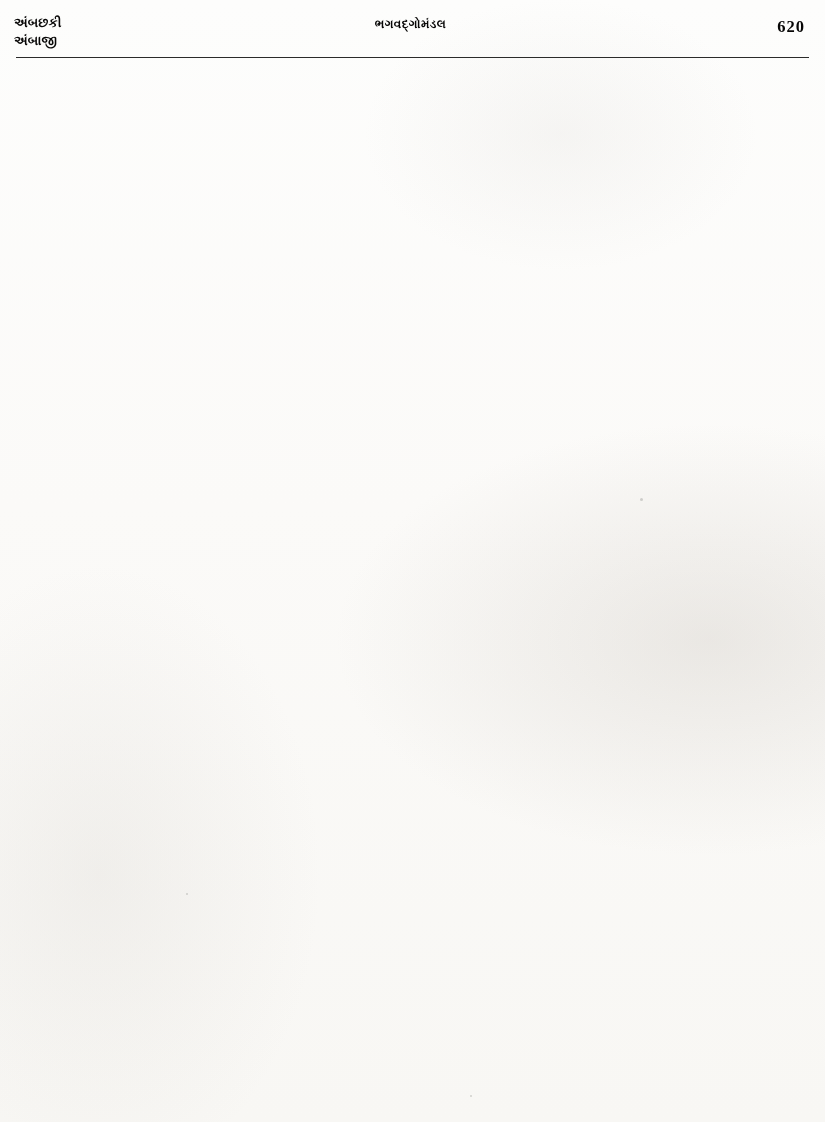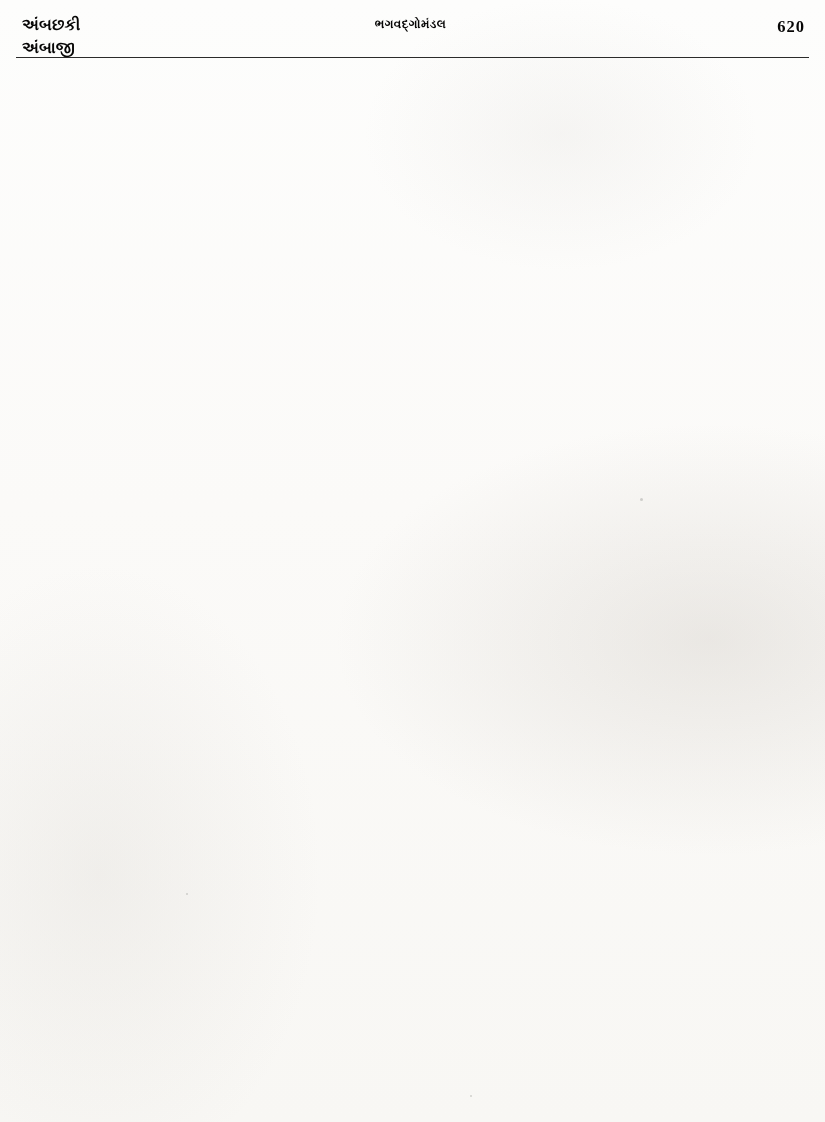--- a/index.html
+++ b/index.html
@@ -35,25 +35,25 @@
   
   .header {
     position: absolute;
     left: 14px;
     right: 14px;
     top: 14px;
     height: 44px;
   }
   .rh-left {
     position: absolute;
-    left: 8px;
+    left: 0;
     top: 0;
     line-height: 1.42;
     font-weight: bold;
-    font-size: 16px;
+    font-size: 13px;
     letter-spacing: 0.1px;
   }
   .rh-left div { white-space: nowrap; }
   .rh-center {
     position: absolute;
     left: 0; right: 4px;
     top: 3px;
     text-align: center;
     font-weight: bold;
     font-size: 12px;

